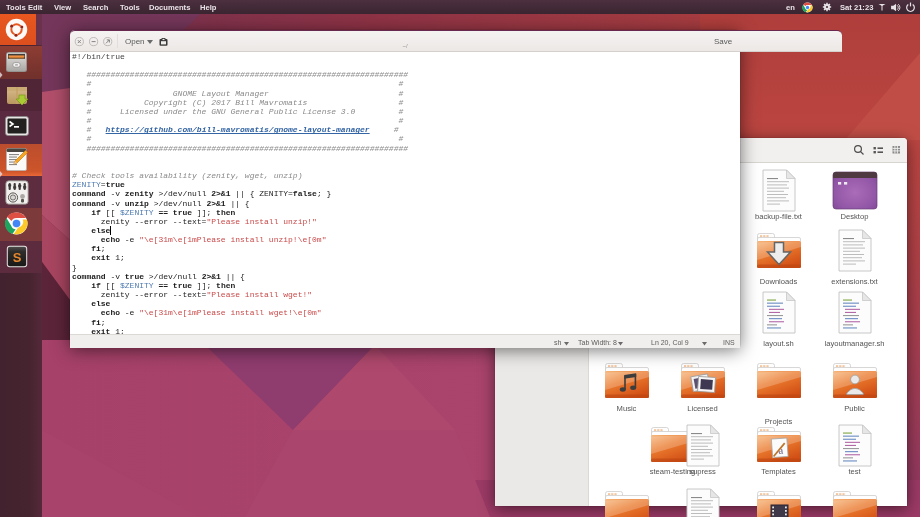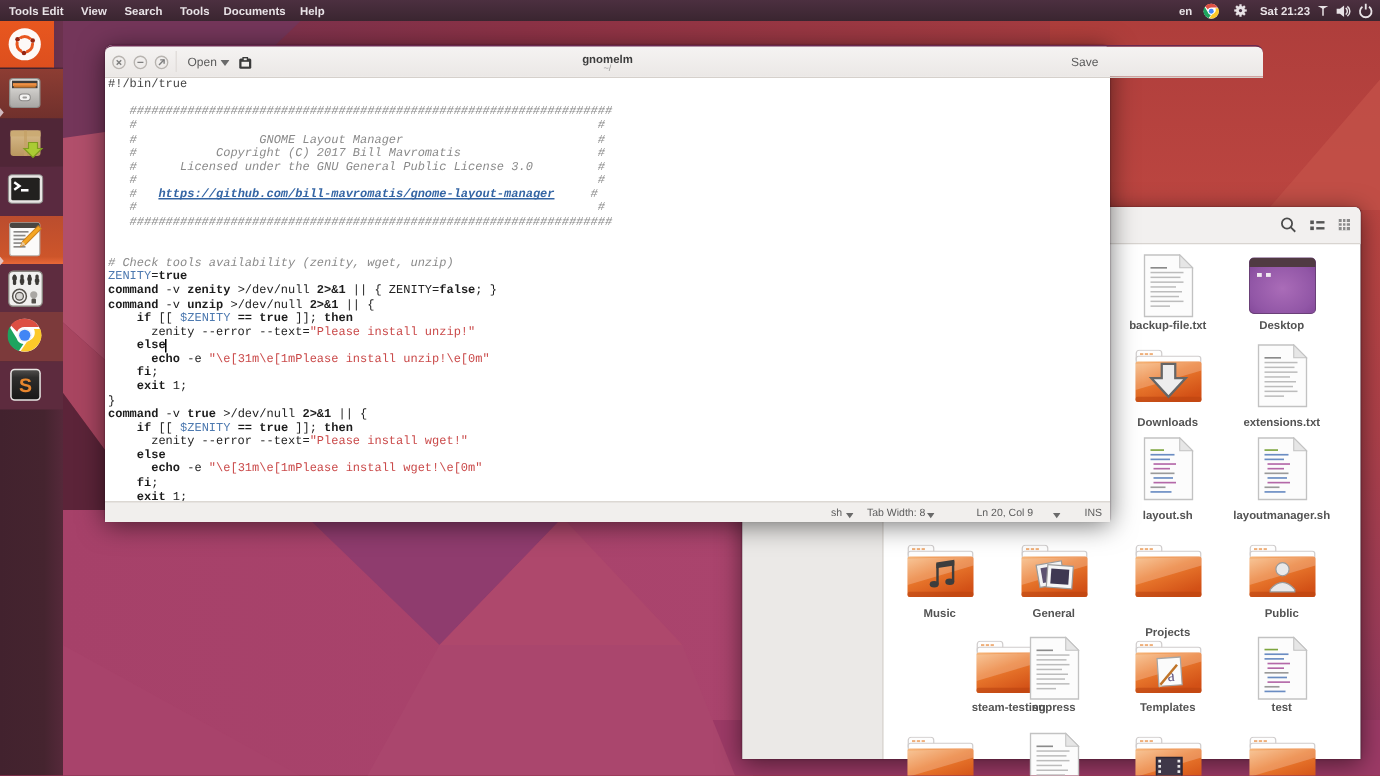--- a/index.html
+++ b/index.html
@@ -19,21 +19,21 @@
   .b{font-weight:bold;color:#1c1c1c;}
   .c{color:#8a8a8a;font-style:italic;}
   .s{color:#ca4a4a;}
   .v{color:#4e7ab0;}
   .u{color:#3465a4;text-decoration:underline;font-style:italic;font-weight:bold;}
   
   #naut{left:495px;top:138px;width:412px;height:368px;z-index:10;background:#fff;border-radius:4px 4px 0 0;box-shadow:0 3px 16px rgba(0,0,0,.5),0 0 1px rgba(40,10,30,.8);}
   #ntool{position:absolute;left:0;top:0;width:412px;height:24px;background:#f2f0ef;border-bottom:1px solid #d8d4d0;border-radius:4px 4px 0 0;}
   #nside{position:absolute;left:0;top:25px;width:93px;height:343px;background:#ebe9e7;border-right:1px solid #dcd8d4;}
   .fitem{position:absolute;width:76px;text-align:center;}
-  .flabel{position:absolute;width:90px;left:-7px;text-align:center;font-size:7.6px;color:#535353;font-weight:bold;}
+  .flabel{position:absolute;width:90px;left:-7px;text-align:center;font-size:7.6px;color:#535353;}
 </style>
 </head>
 <body>
 
 <svg class="abs" style="left:0;top:0;z-index:0" width="920" height="517" viewBox="0 0 920 517">
   <defs>
     <linearGradient id="wg" x1="0" y1="0" x2="1" y2="0.35">
       <stop offset="0" stop-color="#6d3152"></stop>
         <stop offset="0.35" stop-color="#8c3246"></stop>
       <stop offset="0.7" stop-color="#a63c40"></stop>
@@ -410,21 +410,21 @@
 <rect x="2" y="31.5" width="44" height="3.5" rx="1.5" fill="#b84110" opacity="0.55"></rect>
 <g transform="rotate(-10 23 20)">
               <rect x="13" y="12" width="17" height="15" fill="#f2f2f2" stroke="#9a9a9a" stroke-width="0.8"></rect>
               <rect x="15.5" y="14.5" width="12" height="10" fill="#5c5170"></rect>
             </g>
 <g transform="rotate(4 28 22)">
               <rect x="19" y="14" width="17" height="15" fill="#f6f6f6" stroke="#9a9a9a" stroke-width="0.8"></rect>
               <rect x="21.5" y="16.5" width="12" height="10" fill="#3f3852"></rect>
             </g>
           </svg></div>
-        <span class="flabel" style="top:41px">General</span>
+        <span class="flabel" style="top:41px">Licensed</span>
       </div>
 <div class="fitem" style="left:245.5px;top:225px;">
         <div style="margin-left:14.0px;width:48px"><svg width="48" height="36" viewBox="0 0 48 36">
 <rect x="2.5" y="0.5" width="17" height="8" rx="2" fill="#fefefe" stroke="#cfcccc" stroke-width="0.8"></rect>
 <rect x="2.5" y="4.5" width="43" height="6" rx="1.5" fill="#fefefe" stroke="#cfcccc" stroke-width="0.8"></rect>
 <g fill="#eda263" opacity="0.85">
               <rect x="5" y="2.4" width="2.2" height="1.3"></rect>
               <rect x="8.2" y="2.4" width="2.2" height="1.3"></rect>
               <rect x="11.4" y="2.4" width="2.2" height="1.3"></rect>
             </g>
@@ -609,21 +609,20 @@
     <span class="abs" style="left:55px;top:6px;font-size:8px;color:#5a5a5a;">Open</span>
     <svg class="abs" style="left:76.5px;top:8.5px" width="6" height="4">
         <polygon points="0,0 6,0 3,4" fill="#6a6a6a"></polygon>
       </svg>
     <svg class="abs" style="left:89px;top:6.5px" width="9" height="8" viewBox="0 0 9 8">
       <rect x="0.5" y="1" width="8" height="6.8" rx="1" fill="#3a3a3a"></rect>
       <rect x="2.6" y="0" width="3.8" height="2.8" fill="#3a3a3a"></rect>
       <rect x="3.5" y="0.9" width="2" height="1.2" fill="#f0eeec"></rect>
       <rect x="2" y="3.2" width="5" height="3.2" fill="#f0eeec"></rect>
     </svg>
-    <span class="abs" style="left:0;top:4px;width:670px;text-align:center;font-size:7.6px;color:#3c3c3c;font-weight:bold;">gnomelm</span>
     <span class="abs" style="left:0;top:11.5px;width:670px;text-align:center;font-size:6px;color:#9a9a9a;">~/</span>
     <span class="abs" style="left:644px;top:6px;font-size:8px;color:#5a5a5a;">Save</span>
   </div>
   <div id="gcode"><span style="color:#444">#!/bin/true</span>
 
 <span class="c">   ###################################################################</span>
 <span class="c">   #                                                                #</span>
 <span class="c">   #                 GNOME Layout Manager                           #</span>
 <span class="c">   #           Copyright (C) 2017 Bill Mavromatis                   #</span>
 <span class="c">   #      Licensed under the GNU General Public License 3.0         #</span>

